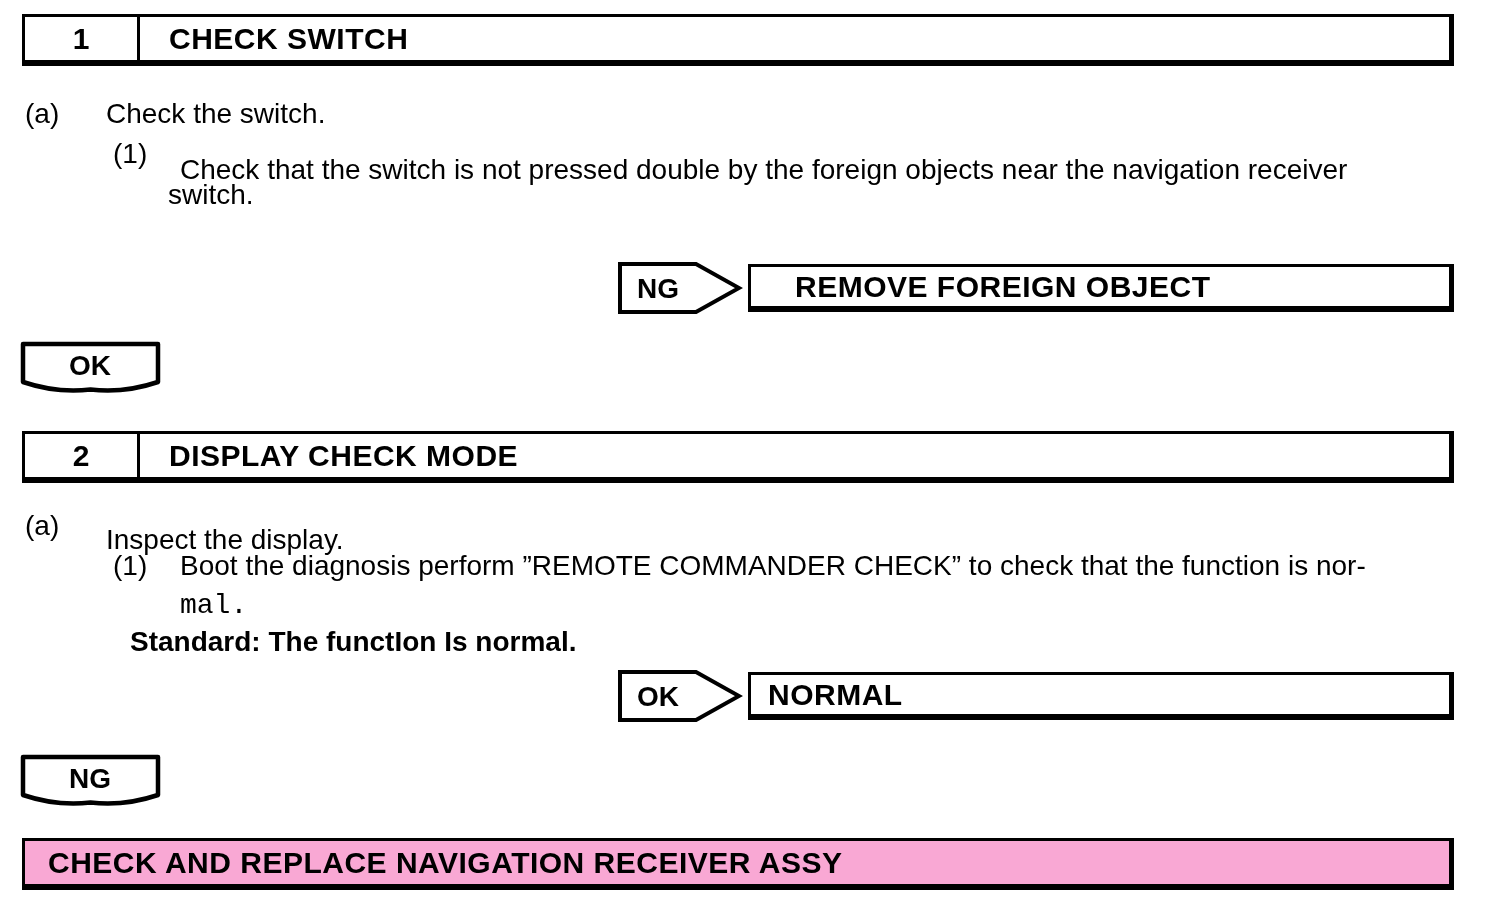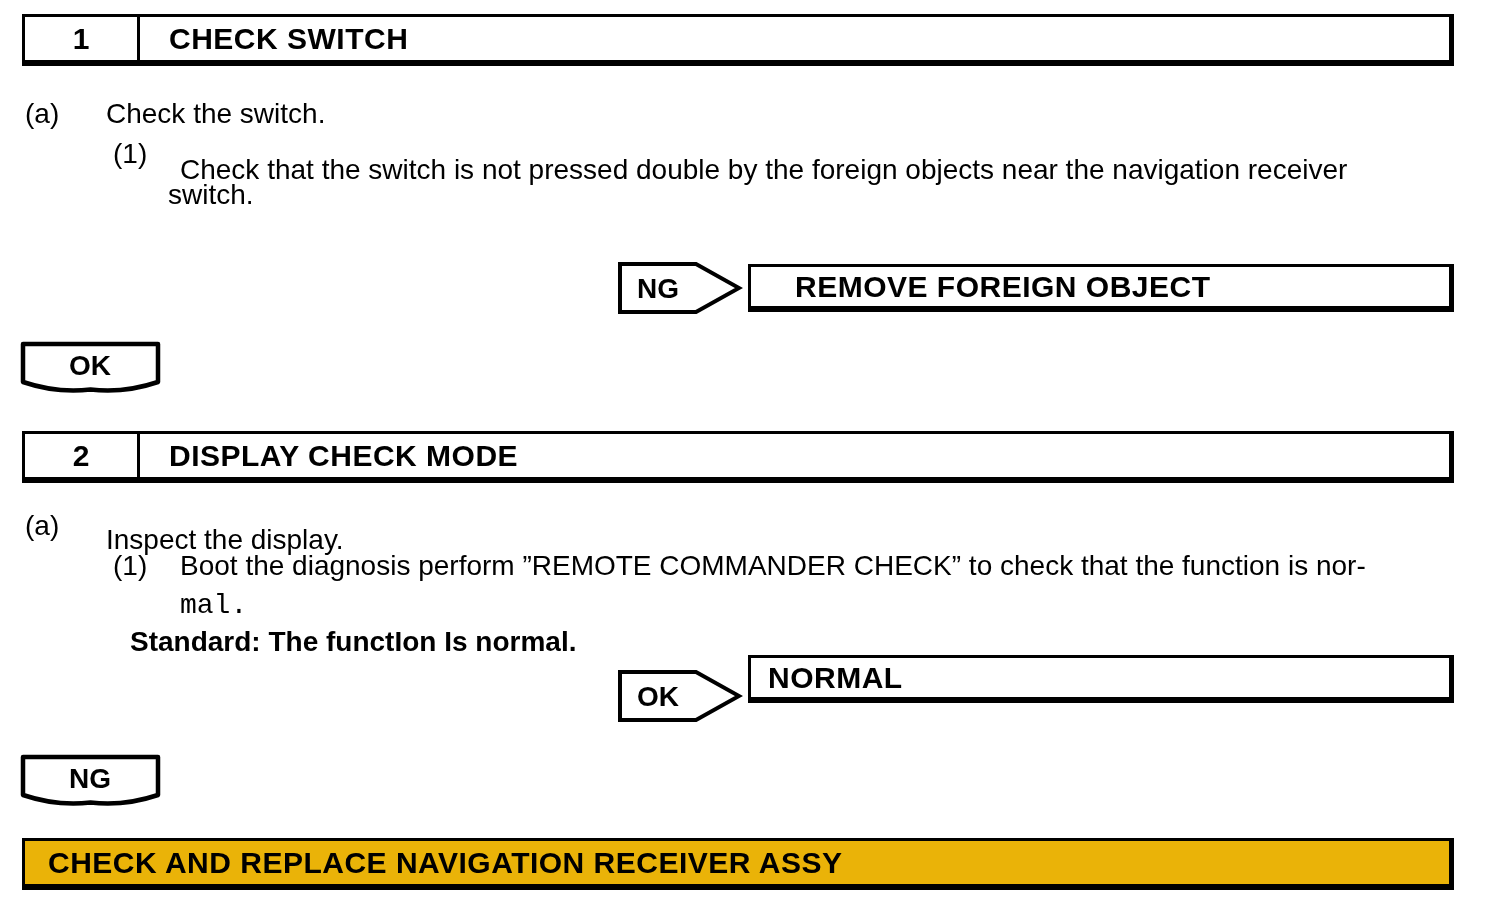--- a/index.html
+++ b/index.html
@@ -105,21 +105,21 @@
   .final-box {
     position: absolute;
     left: 22px;
     top: 838px;
     width: 1432px;
     height: 52px;
     box-sizing: border-box;
     border: 3px solid #000;
     border-right-width: 5px;
     border-bottom-width: 6px;
-    background: #eab308;
+    background: #f9a8d4;
     display: flex;
     align-items: center;
     padding-left: 23px;
     font-weight: bold;
     font-size: 30px;
     letter-spacing: 0.5px;
     white-space: nowrap;
   }
 </style>
 </head>
@@ -160,21 +160,21 @@
   <div class="body-line" style="left:106px; top:525px;">Inspect the display.</div>
   <div class="body-line" style="left:113px; top:551px;">(1)</div>
   <div class="body-line" style="left:180px; top:551px;">Boot the diagnosis perform ”REMOTE COMMANDER CHECK” to check that the function is nor-</div>
   <div class="body-line" style="left:180px; top:591px;font-family:Liberation Mono, monospace;">mal.</div>
   <div class="body-line bold" style="left:106px; top:627px;margin-left:24px;">Standard: The functIon Is normal.</div>
 
   <svg class="arrow-svg" style="left:618px; top:670px;" width="125" height="53" viewBox="0 0 125 53">
     <polygon points="2,2 78,2 121,26 78,50 2,50"></polygon>
     <text x="40" y="36" text-anchor="middle">OK</text>
   </svg>
-  <div class="result-box" style="top:655px;">
+  <div class="result-box" style="top:672px;">
     <span>NORMAL</span>
   </div>
 
   <svg class="badge-svg" style="left:20px; top:754px;" width="142" height="58" viewBox="0 0 142 58">
     <path d="M 3,3 H 138 V 41 Q 104,52.5 70.5,48.5 Q 37,52.5 3,41 Z"></path>
     <text x="70" y="34" text-anchor="middle">NG</text>
   </svg>
 
   <div class="final-box">
     <span>CHECK AND REPLACE NAVIGATION RECEIVER ASSY</span>

